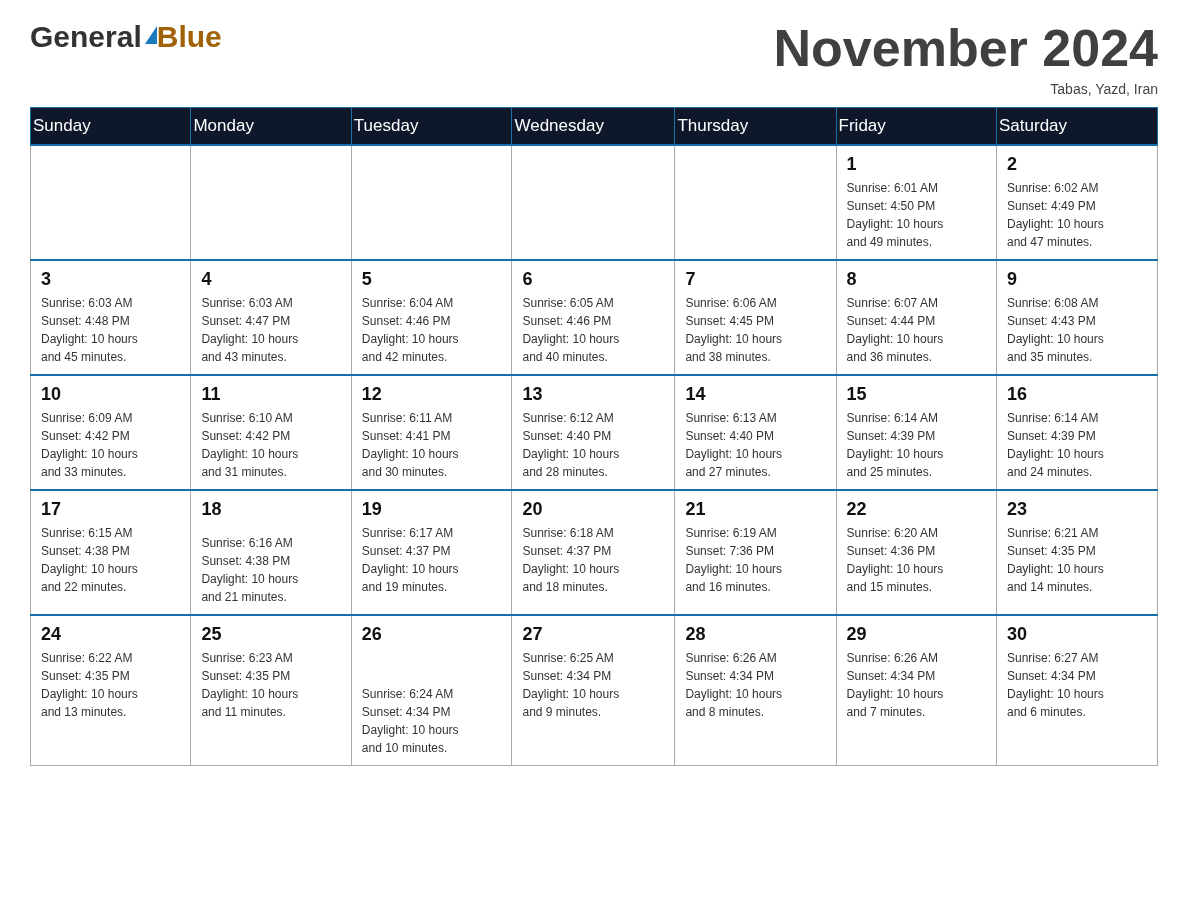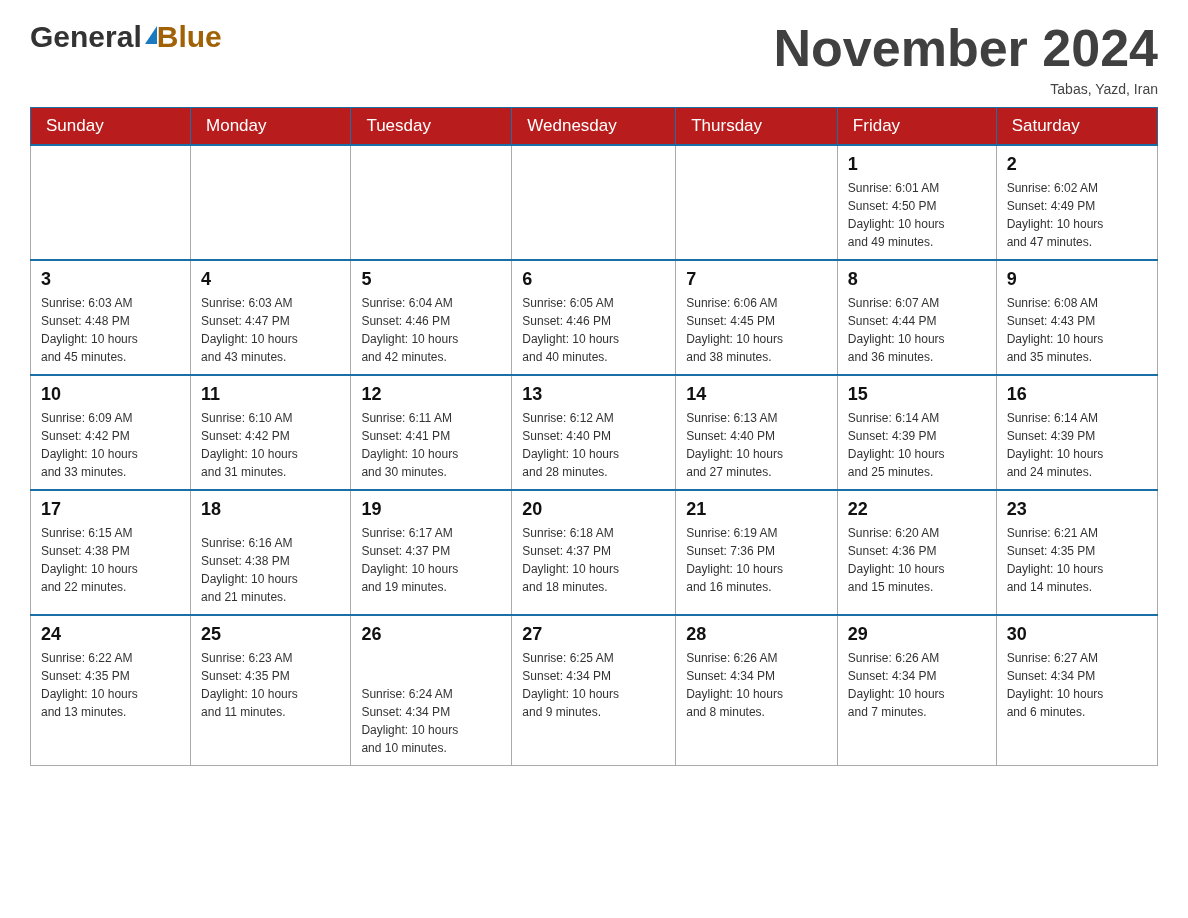--- a/index.html
+++ b/index.html
@@ -33,25 +33,25 @@
       font-size: 14px;
       color: #444;
       margin-top: 4px;
     }
     .calendar {
       width: 100%;
       border-collapse: collapse;
       margin-top: 8px;
     }
     .calendar th {
-      background-color: #b91c1c;
+      background-color: #0f172a;
       color: #fff;
       font-size: 17px;
       font-weight: normal;
-      padding: 8px 15px;
+      padding: 8px 2px;
       text-align: left;
       border: 1px solid #1a6fa8;
     }
     .calendar td {
       border: 1px solid #aaa;
       vertical-align: top;
       padding: 8px 10px;
       width: 170px;
       min-height: 100px;
       font-size: 13px;

